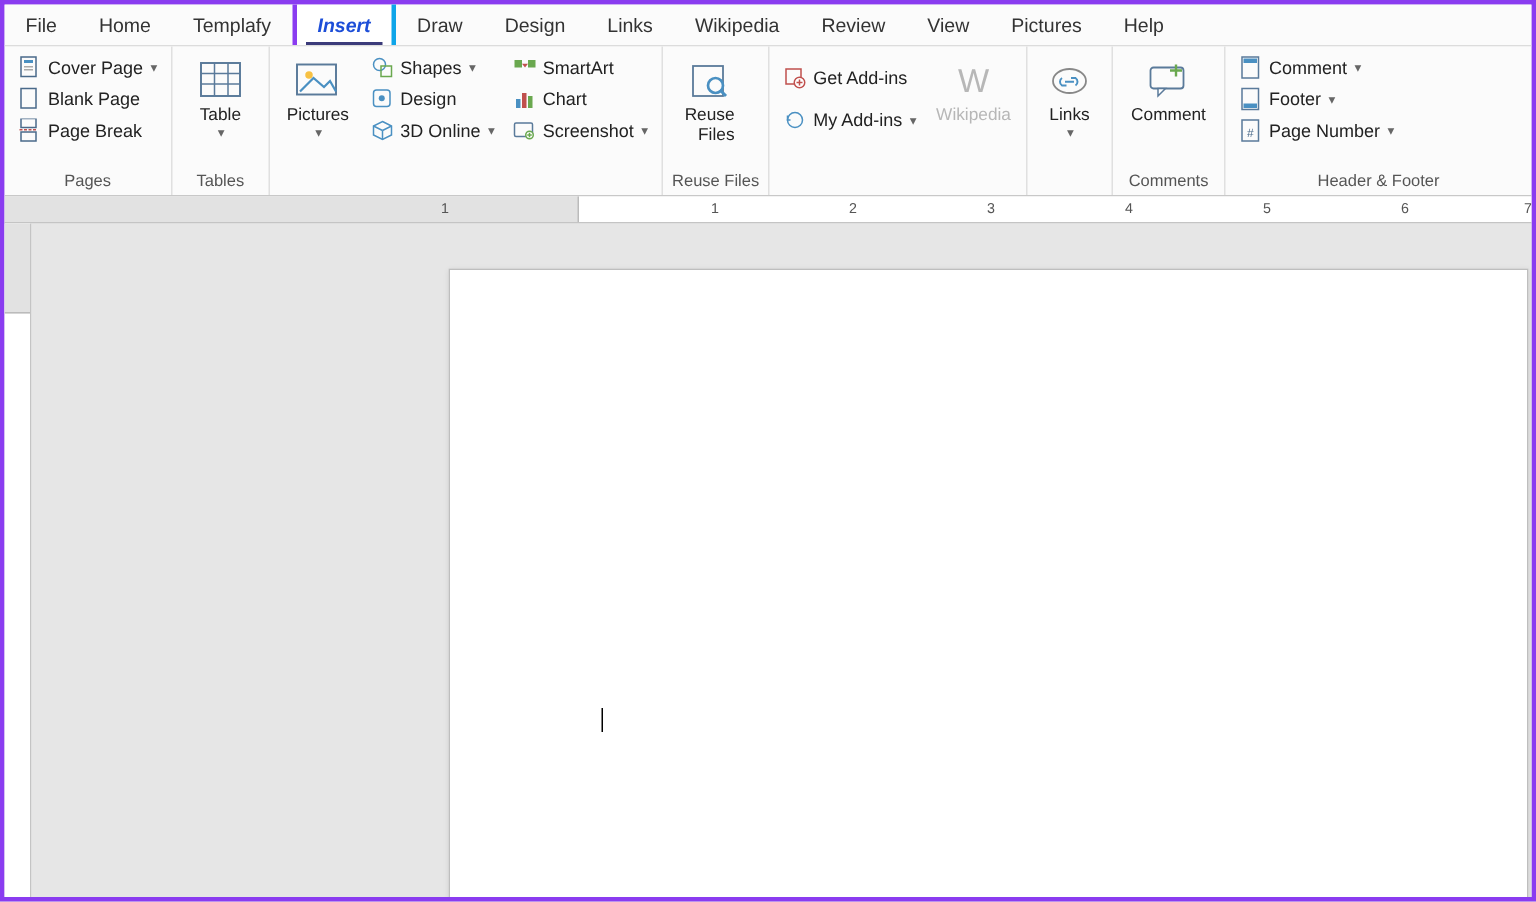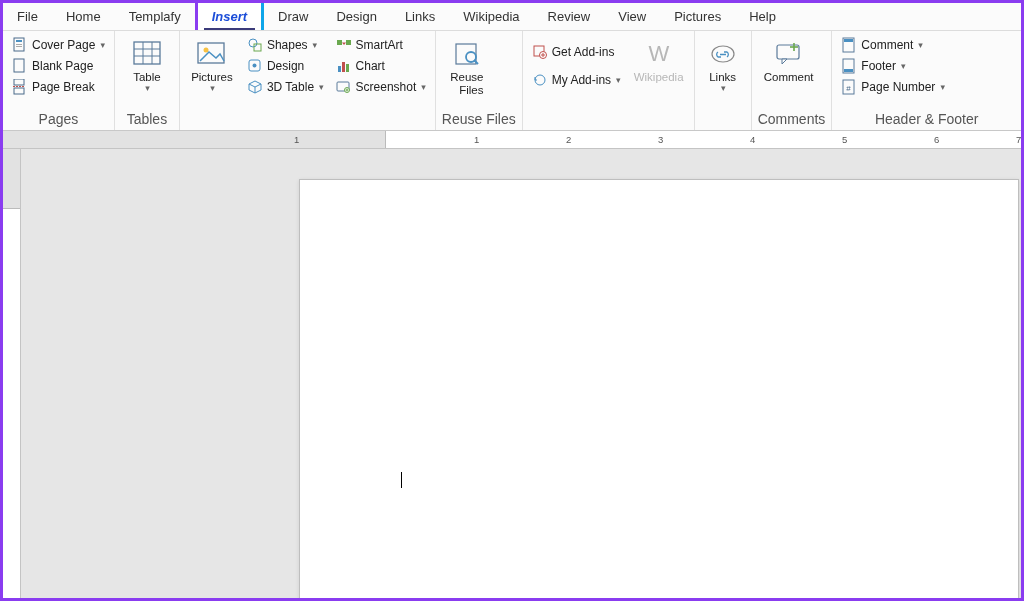--- a/index.html
+++ b/index.html
@@ -4,21 +4,21 @@
 <style>
 * { box-sizing: border-box; margin: 0; padding: 0; font-family: 'Segoe UI', Tahoma, sans-serif; }
 body { width: 1024px; height: 601px; background: #f3f3f3; border: 3px solid #8a3cf0; overflow: hidden; }
 .tabs { display: flex; height: 28px; background: #fbfbfb; border-bottom: 1px solid #dcdcdc; align-items: stretch; }
 .tab { padding: 0 14px; font-size: 13px; color: #333; display: flex; align-items: center; cursor: pointer; }
 .tab.active { background: #fff; color: #1d4ed8; position: relative; border-top: 3px solid #8a3cf0; border-left: 3px solid #8a3cf0; border-right: 3px solid #0ea5e9; font-weight: 600; margin-top: -3px; font-style: italic; }
 .tab.active::after { content: ''; position: absolute; left: 10%; right: 10%; bottom: 0px; height: 2.5px; background: #3b3b7a; }
 .ribbon { display: flex; height: 100px; background: #fbfbfb; border-bottom: 1px solid #c8c8c8; }
 .group { display: flex; flex-direction: column; border-right: 1px solid #e0e0e0; padding: 2px 6px 0 6px; }
 .group-body { display: flex; flex: 1; gap: 6px; align-items: flex-start; }
-.group-label { text-align: center; font-size: 14px; color: #555; padding: 3px 0; }
+.group-label { text-align: center; font-size: 11px; color: #555; padding: 3px 0; }
 .big-btn { display: flex; flex-direction: column; align-items: center; justify-content: flex-start; width: 52px; padding-top: 6px; cursor: pointer; font-size: 11.5px; color: #222; }
 .big-btn .ico { width: 34px; height: 30px; display: flex; align-items: center; justify-content: center; margin-bottom: 2px; }
 .big-btn.disabled { color: #b7b7b7; }
 .col { display: flex; flex-direction: column; gap: 3px; padding-top: 3px; }
 .small-btn { display: flex; align-items: center; gap: 4px; font-size: 12px; color: #222; padding: 1px 3px; cursor: pointer; white-space: nowrap; }
 .small-btn .ico { width: 16px; height: 16px; display: flex; align-items: center; justify-content: center; }
 .chev { font-size: 9px; color: #666; margin-left: 1px; }
 .ruler-h { height: 18px; background: #f0f0f0; border-bottom: 1px solid #c4c4c4; display: flex; font-size: 9px; color: #666; position: relative; }
 .ruler-h .margin { width: 383px; background: #e2e2e2; height: 100%; border-right: 1px solid #bbb; }
 .ruler-h .ticks { flex: 1; position: relative; background: #fff; }
@@ -143,21 +143,21 @@
         </div>
         <div class="small-btn">
           <span class="ico">
               <svg width="16" height="16">
                 <polygon points="8,2 14,5 14,11 8,14 2,11 2,5" fill="none" stroke="#4a90c2"></polygon>
                 <line x1="2" y1="5" x2="8" y2="8" stroke="#4a90c2"></line>
                 <line x1="14" y1="5" x2="8" y2="8" stroke="#4a90c2"></line>
                 <line x1="8" y1="8" x2="8" y2="14" stroke="#4a90c2"></line>
               </svg>
             </span>
-          <span>3D Table</span>
+          <span>3D Online</span>
           <span class="chev">▾</span>
         </div>
       </div>
       <div class="col">
         <div class="small-btn">
           <span class="ico">
               <svg width="16" height="16">
                 <rect x="1" y="3" width="5" height="5" fill="#6aa84f"></rect>
                 <rect x="10" y="3" width="5" height="5" fill="#6aa84f"></rect>
                 <polygon points="6,5.5 10,5.5 8,8" fill="#c0504d"></polygon>

